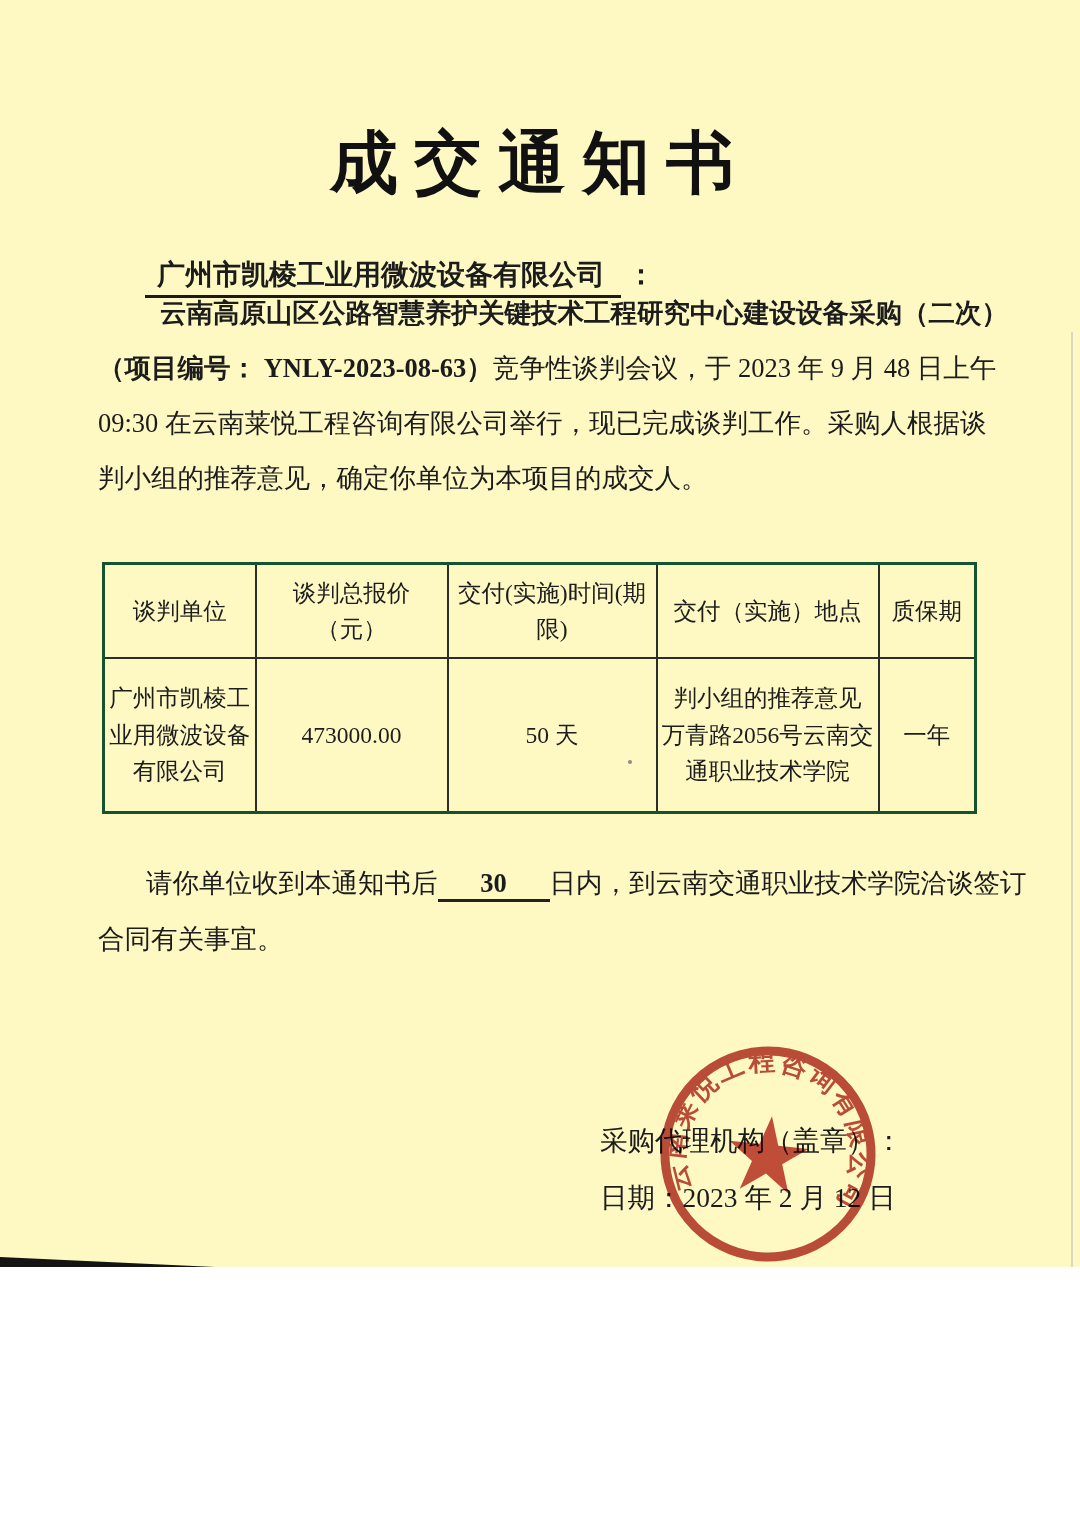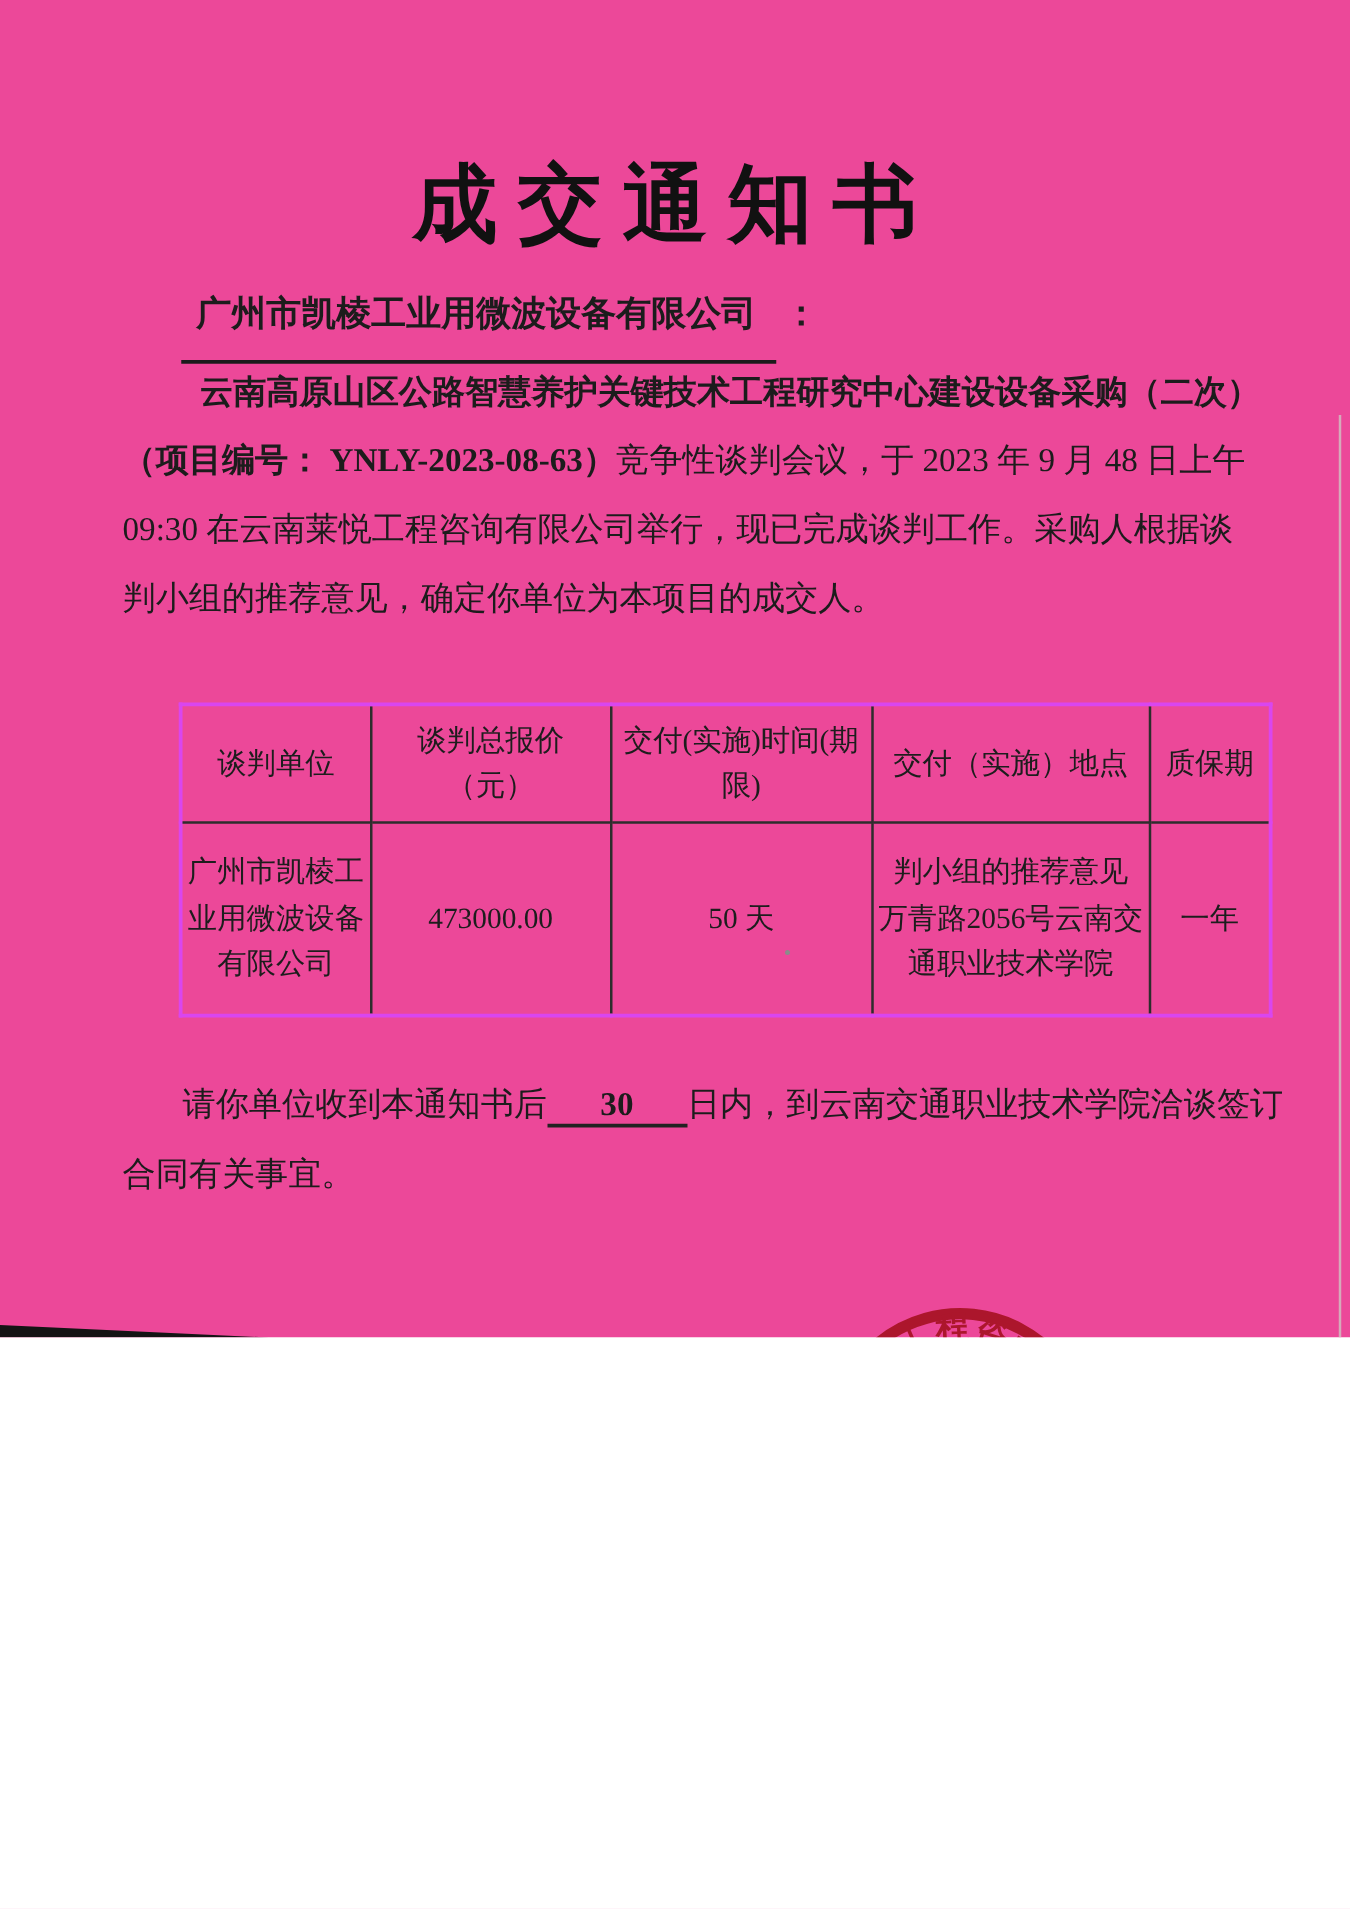--- a/index.html
+++ b/index.html
@@ -1,39 +1,40 @@
 <!DOCTYPE html>
 <html><head>
 <meta charset="utf-8">
 <style>
   html,body{margin:0;padding:0;background:#ffffff;}
   .page{
     position:relative;
-    width:1080px;height:1070px;
-    background:#ec4899;
+    width:1080px;height:1267px;
+    background:#fef9c3;
     overflow:hidden;
     font-family:"Liberation Serif","DejaVu Serif",serif;
     color:#1c1c1c;
   }
   
   .doc-title{
     position:absolute;top:118px;left:0;width:100%;
     margin:0;text-align:center;
     font-size:68px;font-weight:700;letter-spacing:16px;
     color:#111;
   }
   
   .addressee{
     position:absolute;top:232px;left:145px;
     font-size:28px;font-weight:700;white-space:nowrap;
   }
   .addressee .name{
     display:inline-block;
-    padding:0 16px 18px 12px;
+    padding:0 16px 1px 12px;
     border-bottom:3px solid #1b1b1b;
+    margin-top:24px;
   }
   .addressee .colon{margin-left:6px;}
   
   .body-text{
     position:absolute;top:286px;left:98px;width:872px;
     font-size:26.5px;line-height:55px;
   }
   .line{white-space:nowrap;}
   .line.just{text-align:justify;text-align-last:justify;}
   .indent1{padding-left:62px;}
@@ -44,21 +45,21 @@
     border-collapse:collapse;table-layout:fixed;
     font-size:23.5px;color:#1d1d1d;
   }
   table.award td{
     border:2px solid #2d2d2d;
     text-align:center;vertical-align:middle;
     padding:2px 4px;
     white-space:pre-line;
     line-height:1.55;
   }
-  table.award{border:3px solid #d946ef;margin-left:41px;}
+  table.award{border:3px solid #14532d;}
   tr.hdr td{height:88px;}
   tr.datarow td{height:148px;}
   
   .notice{
     position:absolute;top:855px;left:98px;width:872px;
     font-size:26.5px;line-height:56px;
   }
   .days-underline{
     display:inline-block;width:112px;text-align:center;
     border-bottom:3px solid #222;

